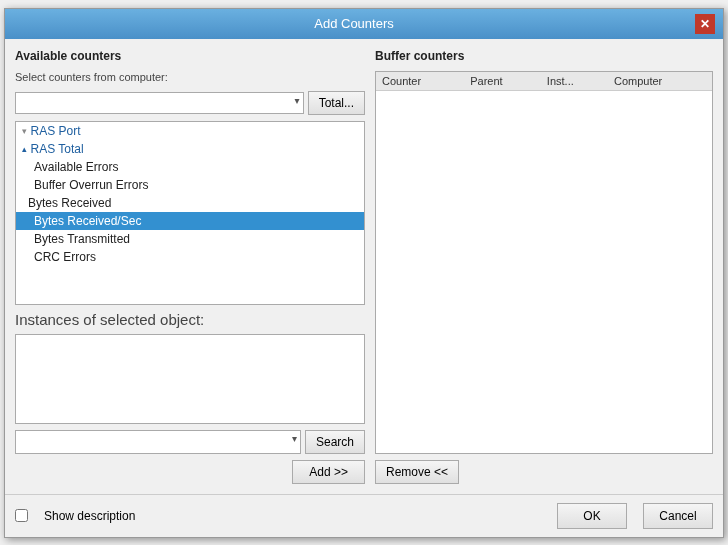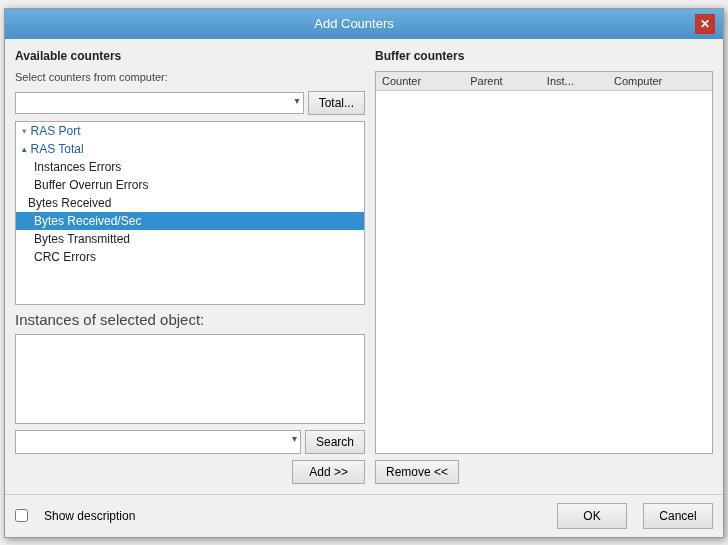--- a/index.html
+++ b/index.html
@@ -288,21 +288,21 @@
 
       <div class="counters-list">
         <div class="list-item group" style="display:flex;align-items:center;gap:4px;">
           <span style="font-size:9px;color:#888;">▾</span>
           <span>RAS Port</span>
         </div>
         <div class="list-item group-expanded" style="display:flex;align-items:center;gap:4px;">
           <span style="font-size:9px;color:#2060a0;">▴</span>
           <span>RAS Total</span>
         </div>
-        <div class="list-item" style="padding-left:18px;">Instances Errors</div>
+        <div class="list-item" style="padding-left:18px;">Available Errors</div>
         <div class="list-item" style="padding-left:18px;">Buffer Overrun Errors</div>
         <div class="list-item" style="padding-left:12px;">Bytes Received</div>
         <div class="list-item selected" style="padding-left:18px;">Bytes Received/Sec</div>
         <div class="list-item" style="padding-left:18px;">Bytes Transmitted</div>
         <div class="list-item" style="padding-left:18px;">CRC Errors</div>
       </div>
 
       <div class="instances-label">Instances of selected object:</div>
       <div class="instances-box"></div>
 

